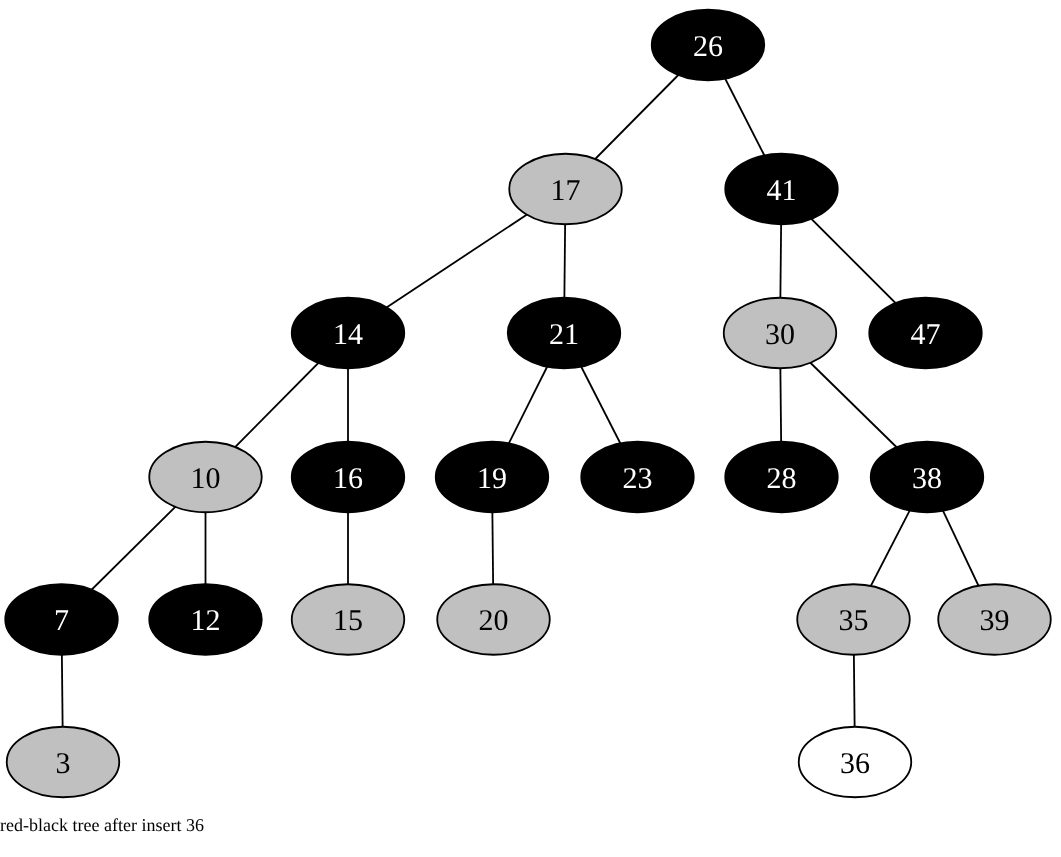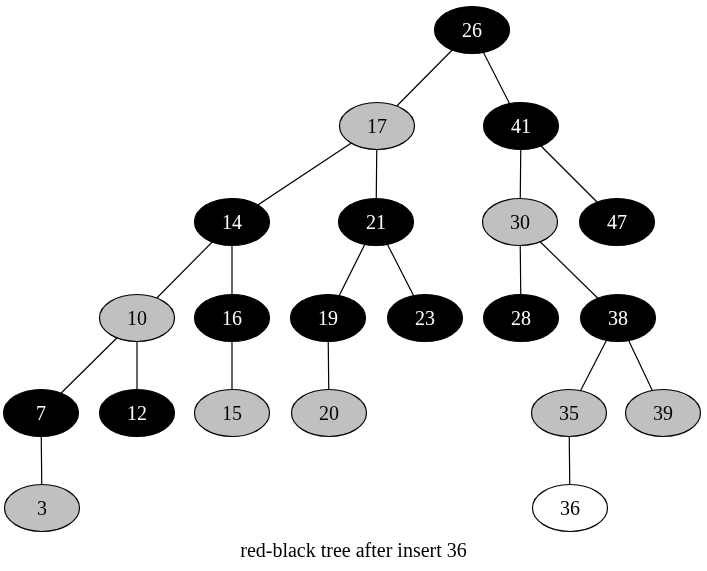--- a/index.html
+++ b/index.html
@@ -23,22 +23,22 @@
     position: absolute;
     top: 0;
     left: 0;
     display: block;
   }
   .caption {
     position: absolute;
     top: 539px;
     left: 0;
     width: 707px;
-    text-align: center;
-    font-size: 20px;
+    text-align: left;
+    font-size: 12px;
     line-height: 22px;
     color: #000000;
   }
   svg text {
     font-family: "Liberation Serif", "DejaVu Serif", serif;
     font-size: 20px;
   }
 </style>
 </head>
 <body>

